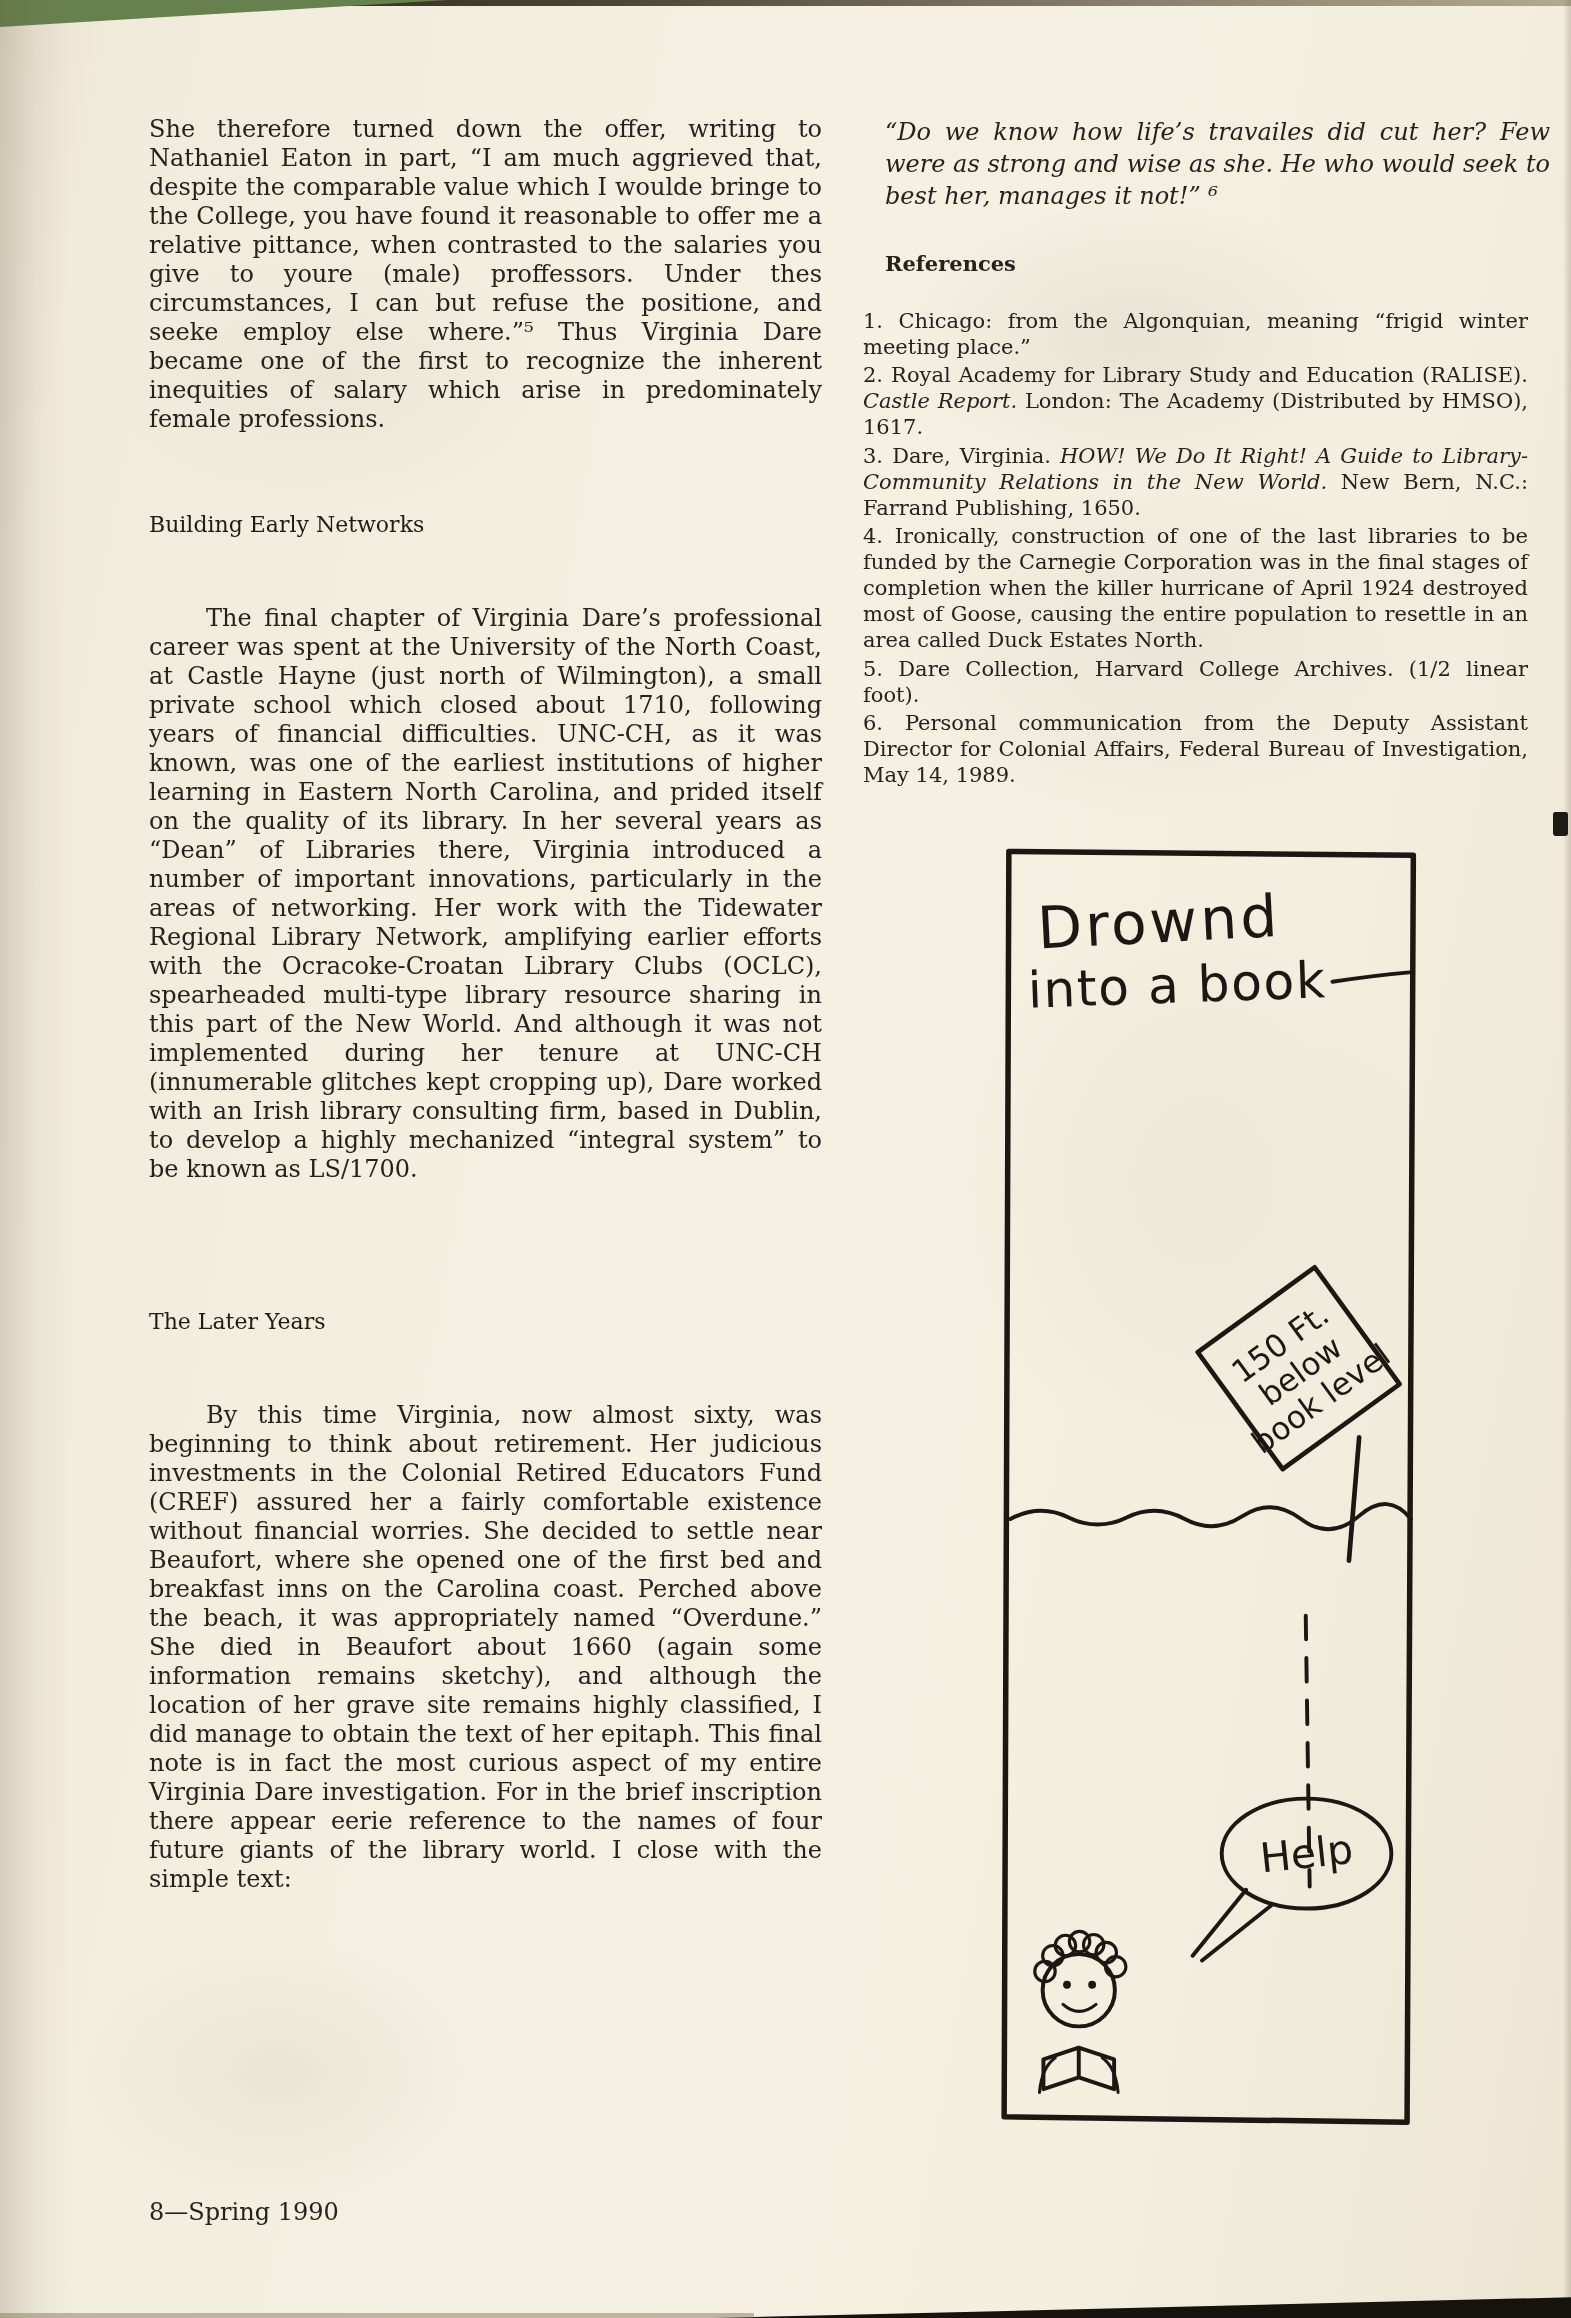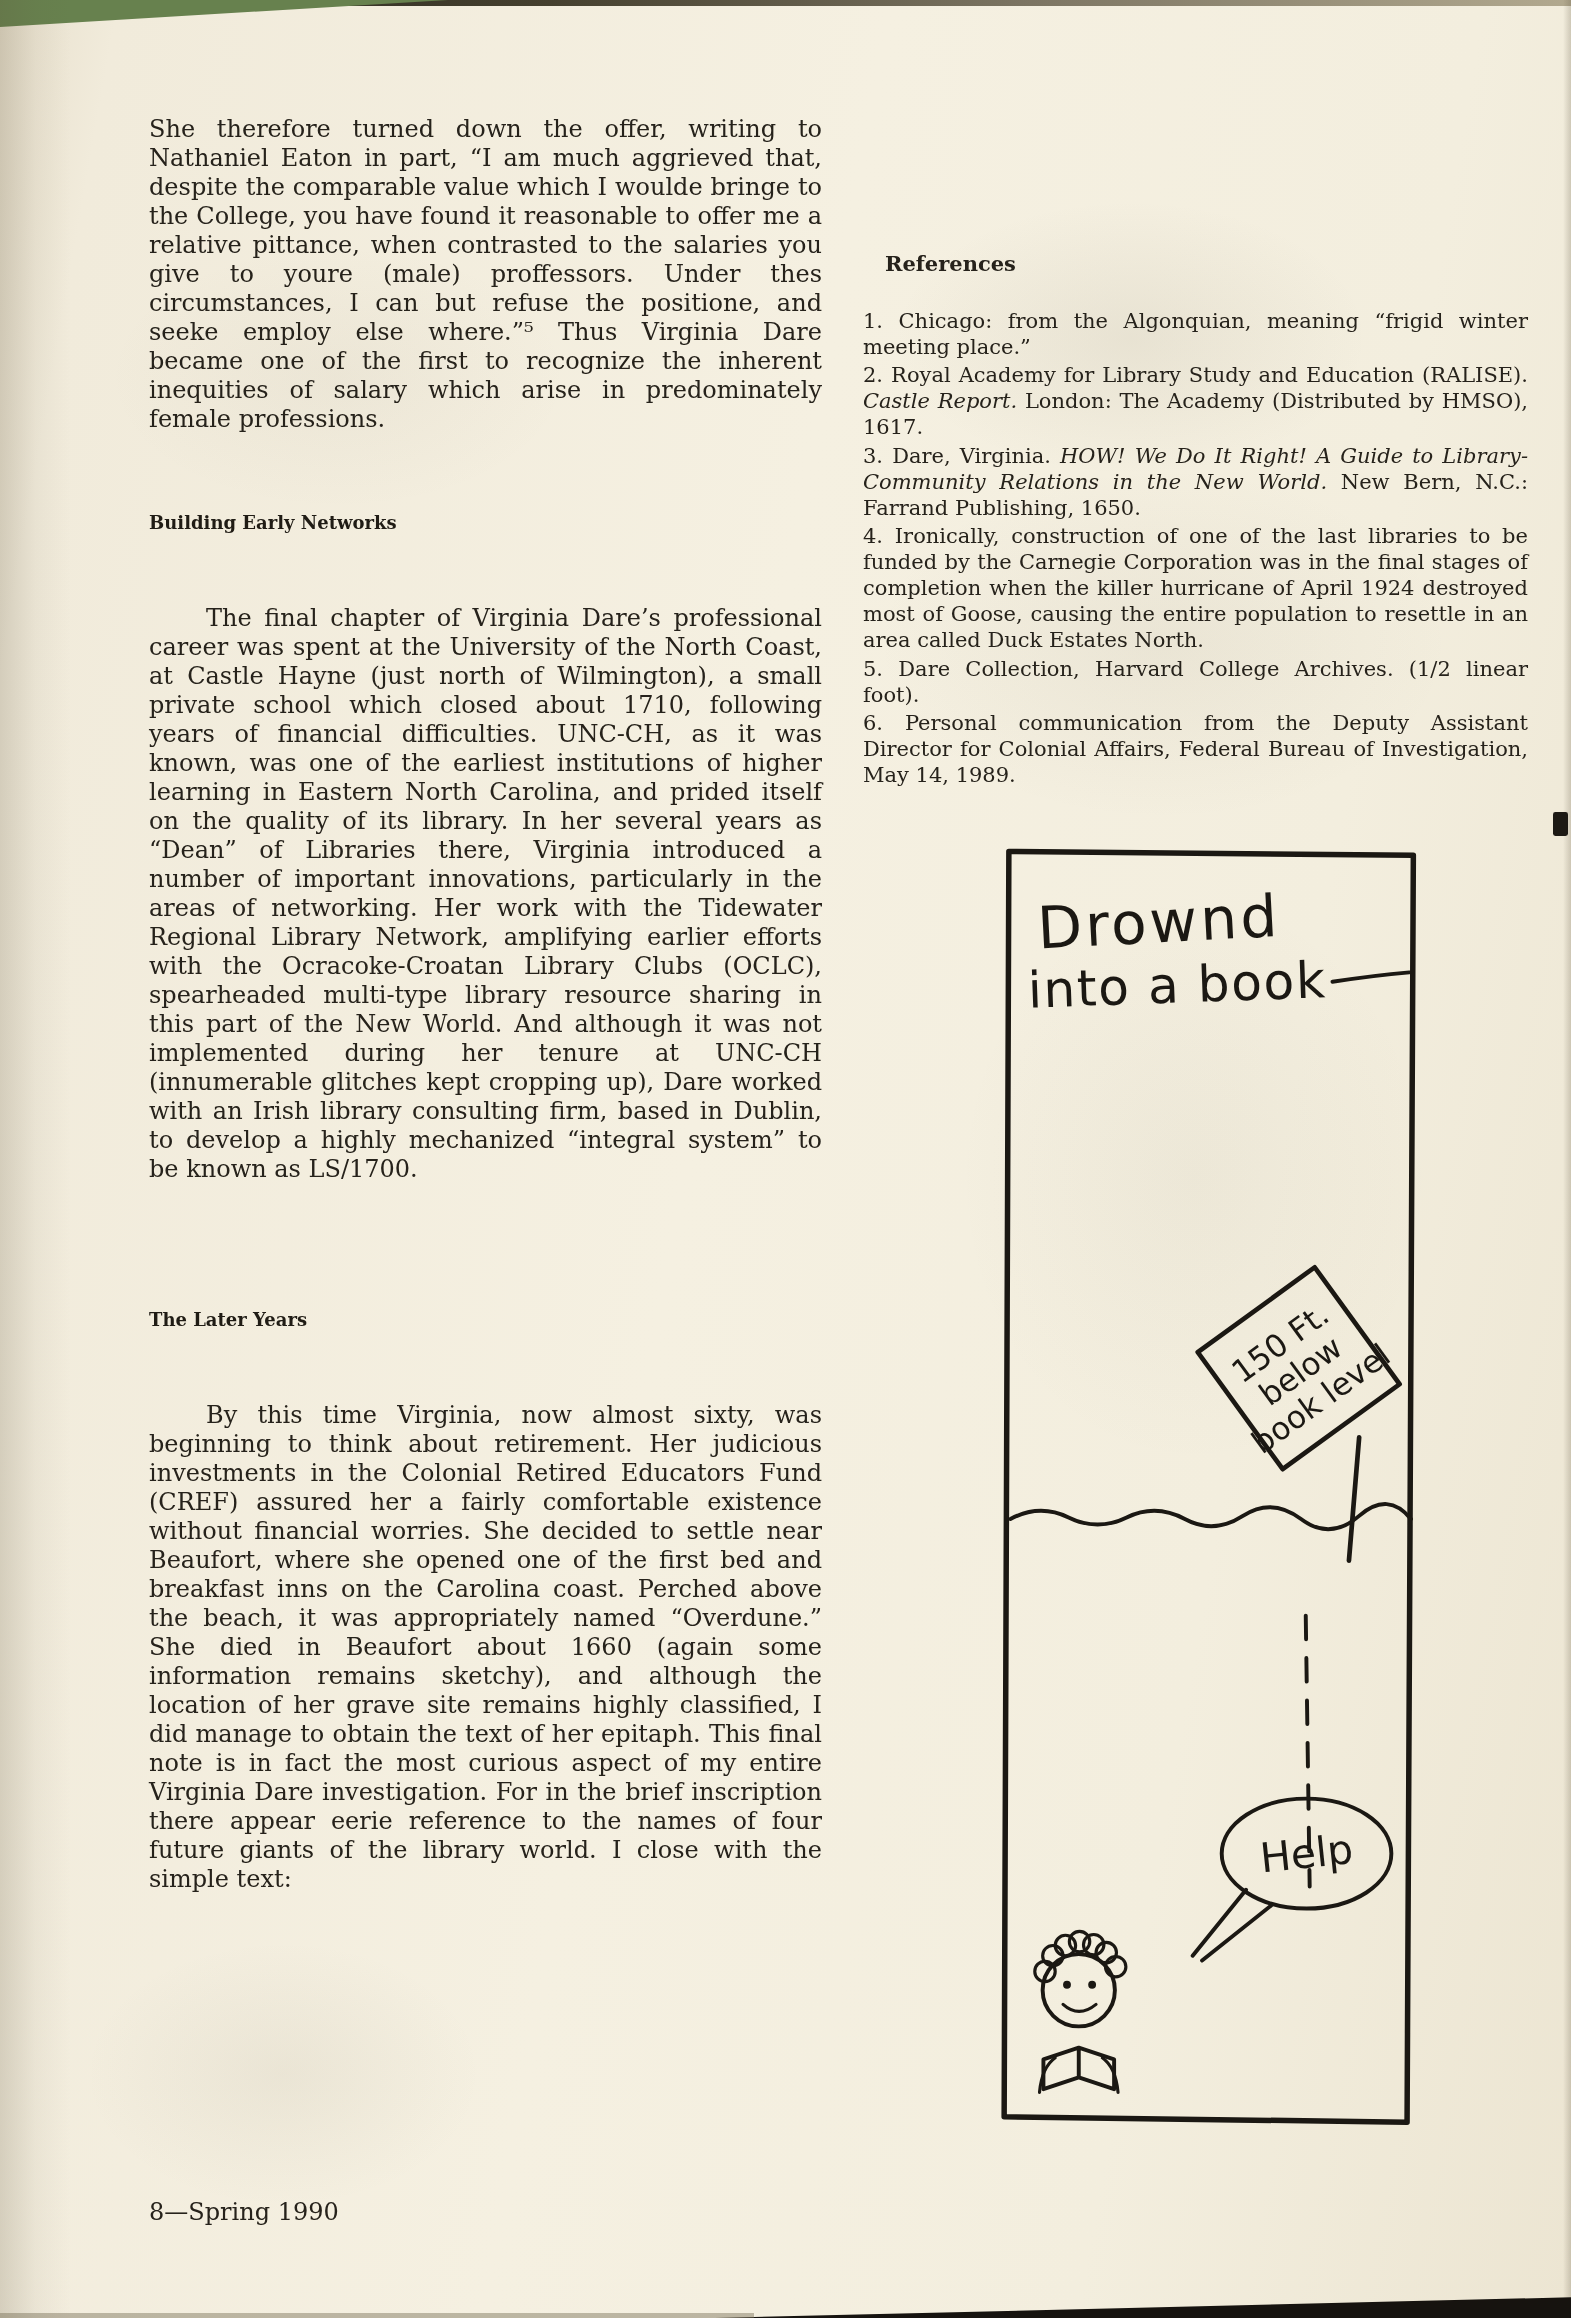--- a/index.html
+++ b/index.html
@@ -32,21 +32,21 @@
       radial-gradient(409px 251px at 1163px 644px, rgba(110,100,78,0.07), transparent 70%),
       radial-gradient(338px 409px at 1194px 1179px, rgba(110,100,78,0.05), transparent 70%),
       radial-gradient(283px 189px at 283px 2074px, rgba(110,100,78,0.07), transparent 70%),
       radial-gradient(330px 189px at 338px 377px, rgba(110,100,78,0.05), transparent 70%);
   }
 
   
   .body-text { position:absolute; left:149px; width:673px; font-size:24px;
     line-height:29px; text-align:justify; }
   .indent { text-indent:57px;margin-top:34px; }
-  .section-heading { position:absolute; left:149px; font-size:18px; font-weight:bold; color:#201c15; }
+  .section-heading { position:absolute; left:149px; font-size:22px; font-weight:normal; color:#201c15; }
   .quote { position:absolute; left:885px; width:665px; font-size:24px; line-height:32px;
     font-style:italic; text-align:justify; }
   .ref-heading { position:absolute; left:885px; width:665px; 
     font-size:21px; font-weight:bold; }
   .ref-list { position:absolute; left:863px; width:665px; top:308px; }
   .ref { font-size:21px; line-height:26px; text-align:justify; margin-bottom:2.4px; }
   .it { font-style:italic; }
   .footer { position:absolute; left:149px; top:2198px; font-size:24px; }
 
   
@@ -73,20 +73,21 @@
   <h2 class="section-heading" style="top:512px;">Building Early Networks</h2>
 
   <p class="body-text indent" style="top:570px;">The final chapter of Virginia Dare’s professional career was spent at the University of the North Coast, at Castle Hayne (just north of Wilmington), a small private school which closed about 1710, following years of financial difficulties. UNC-CH, as it was known, was one of the earliest institutions of higher learning in Eastern North Carolina, and prided itself on the quality of its library. In her several years as “Dean” of Libraries there, Virginia introduced a number of important innovations, particularly in the areas of networking. Her work with the Tidewater Regional Library Network, amplifying earlier efforts with the Ocracoke-Croatan Library Clubs (OCLC), spearheaded multi-type library resource sharing in this part of the New World. And although it was not implemented during her tenure at UNC-CH (innumerable glitches kept cropping up), Dare worked with an Irish library consulting firm, based in Dublin, to develop a highly mechanized “integral system” to be known as LS/1700.</p>
 
   <h2 class="section-heading" style="top:1309px;">The Later Years</h2>
 
   <p class="body-text indent" style="top:1367px;">By this time Virginia, now almost sixty, was beginning to think about retirement. Her judicious investments in the Colonial Retired Educators Fund (CREF) assured her a fairly comfortable existence without financial worries. She decided to settle near Beaufort, where she opened one of the first bed and breakfast inns on the Carolina coast. Perched above the beach, it was appropriately named “Overdune.” She died in Beaufort about 1660 (again some information remains sketchy), and although the location of her grave site remains highly classified, I did manage to obtain the text of her epitaph. This final note is in fact the most curious aspect of my entire Virginia Dare investigation. For in the brief inscription there appear eerie reference to the names of four future giants of the library world. I close with the simple text:</p>
 
   <div class="footer">8—Spring 1990</div>
 
+  <p class="quote" style="top:116px;">“Do we know how life’s travailes did cut her? Few were as strong and wise as she. He who would seek to best her, manages it not!” ⁶</p>
 
   <h3 class="ref-heading" style="top:251px;">References</h3>
 
   <div class="ref-list">
       <p class="ref"><span>1. Chicago: from the Algonquian, meaning “frigid winter meeting place.”</span></p>
       <p class="ref"><span>2. Royal Academy for Library Study and Education (RALISE). </span><span class="it">Castle Report.</span><span> London: The Academy (Distributed by HMSO), 1617.</span></p>
       <p class="ref"><span>3. Dare, Virginia. </span><span class="it">HOW! We Do It Right! A Guide to Library-Community Relations in the New World.</span><span> New Bern, N.C.: Farrand Publishing, 1650.</span></p>
       <p class="ref"><span>4. Ironically, construction of one of the last libraries to be funded by the Carnegie Corporation was in the final stages of completion when the killer hurricane of April 1924 destroyed most of Goose, causing the entire population to resettle in an area called Duck Estates North.</span></p>
       <p class="ref"><span>5. Dare Collection, Harvard College Archives. (1/2 linear foot).</span></p>
       <p class="ref"><span>6. Personal communication from the Deputy Assistant Director for Colonial Affairs, Federal Bureau of Investigation, May 14, 1989.</span></p>

